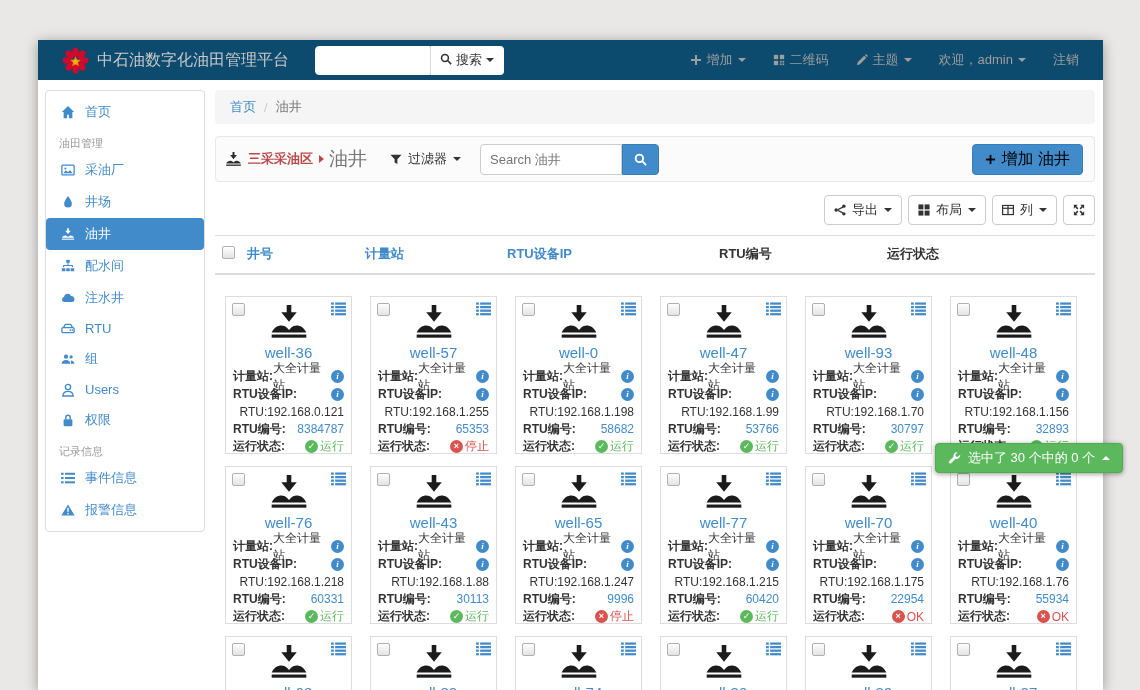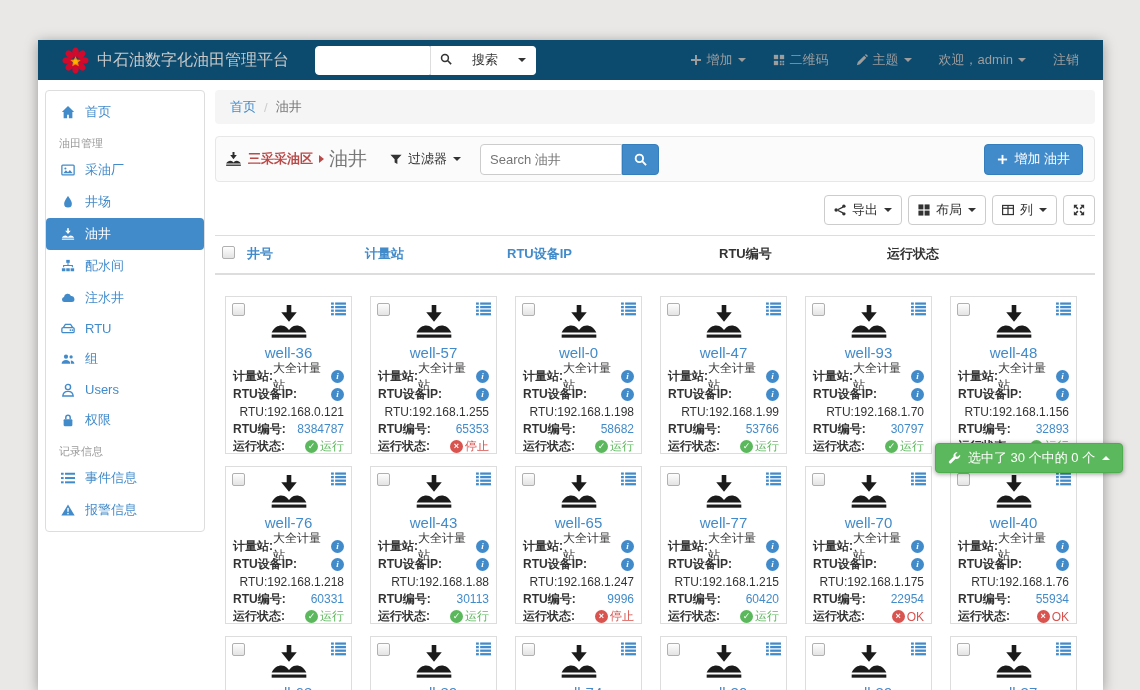--- a/index.html
+++ b/index.html
@@ -7,21 +7,21 @@
   body { background:#eae8e6; font-family:"Liberation Sans","DejaVu Sans",sans-serif; position:relative; }
   .app { position:absolute; left:38px; top:40px; width:1065px; height:650px; background:#fff; box-shadow:0 2px 12px rgba(0,0,0,.35); }
 
   
   .navbar { height:40px; background:#0c4a6e; display:flex; align-items:center; padding:0 24px; }
   .brand { display:flex; align-items:center; gap:8px; }
   .brand svg { width:27px; height:27px; display:block; }
   .brand-title { color:#c9c9c9; font-size:16px; white-space:nowrap; }
   .nav-search { display:flex; margin-left:26px; }
   .nav-search input { width:115px; height:29px; border:1px solid #fff; border-radius:4px 0 0 4px; padding:0 8px; font-size:13px; outline:none; }
-  .nav-search .sbtn { height:29px; background:#fff; border:1px solid #fff; border-left:1px solid #ddd; border-radius:0 4px 4px 0; padding:0 9px; font-size:13px; color:#333; display:flex; align-items:center; gap:20px; cursor:pointer; }
+  .nav-search .sbtn { height:29px; background:#fff; border:1px solid #fff; border-left:1px solid #ddd; border-radius:0 4px 4px 0; padding:0 9px; font-size:13px; color:#333; display:flex; align-items:center; gap:4px; cursor:pointer; }
   .nav-menu { margin-left:auto; display:flex; align-items:center; gap:27px; }
   .nav-item { color:#9d9d9d; font-size:13px; display:flex; align-items:center; gap:5px; cursor:pointer; white-space:nowrap; }
   .nav-item .icon svg { width:12px; height:12px; display:block; }
 
   
   .caret-d { display:inline-block; width:0; height:0; border-left:4px solid transparent; border-right:4px solid transparent; border-top:4px solid currentColor; vertical-align:middle; }
   .caret-u { display:inline-block; width:0; height:0; border-left:4px solid transparent; border-right:4px solid transparent; border-bottom:4px solid currentColor; vertical-align:middle; }
   .caret-r { display:inline-block; width:0; height:0; border-top:4px solid transparent; border-bottom:4px solid transparent; border-left:5px solid currentColor; vertical-align:middle; }
 
   
@@ -42,21 +42,21 @@
   .panel-toolbar { border:1px solid #e7e7e7; background:#fbfbfb; border-radius:4px; height:46px; display:flex; align-items:center; padding:0 9px; margin-bottom:13px; }
   .region { display:flex; align-items:center; gap:6px; color:#b94a48; font-weight:bold; font-size:13px; }
   .region .icon svg { width:17px; height:14px; color:#2b2b2b; display:block; }
   .entity-title { color:#777; font-size:19px; margin-left:5px; }
   .filter-btn { margin-left:23px; display:flex; align-items:center; gap:6px; color:#333; font-size:13px; cursor:pointer; }
   .filter-btn .icon svg { width:12px; height:11px; display:block; }
   .search-group { display:flex; margin-left:19px; }
   .search-group input { width:142px; height:31px; border:1px solid #ccc; border-radius:4px 0 0 4px; padding:0 9px; font-size:13px; color:#555; outline:none; }
   .search-group .go { width:37px; height:31px; background:#428bca; border:1px solid #357ebd; border-radius:0 4px 4px 0; color:#fff; display:flex; align-items:center; justify-content:center; cursor:pointer; }
   .search-group .go svg { width:13px; height:13px; }
-  .add-btn { margin-left:auto; margin-right:2px; background:#428bca; border:1px solid #357ebd; color:#ffffff; border-radius:4px; height:31px; padding:0 12px; font-size:13px; display:flex; align-items:center; gap:6px; cursor:pointer;text-align:center; }
+  .add-btn { margin-left:auto; margin-right:2px; background:#428bca; border:1px solid #357ebd; color:#000000; border-radius:4px; height:31px; padding:0 12px; font-size:16px; display:flex; align-items:center; gap:6px; cursor:pointer;text-align:center; }
   .add-btn .icon svg { width:11px; height:11px; display:block; }
 
   .list-row { display:flex; align-items:center; margin-bottom:10px; }
   .pager { display:flex; }
   .pg { border:1px solid #ddd; background:#fff; padding:5px 10px; font-size:13px; color:#428bca; margin-left:-1px; cursor:pointer; white-space:nowrap; }
   .pg:first-child { margin-left:0; border-radius:4px 0 0 4px; }
   .pg:last-child { border-radius:0 4px 4px 0; }
   .pg.act { color:#333; font-weight:bold; cursor:default; }
   .pg .grn { color:#5cb85c; font-weight:normal; }
   .pg-count { color:#333; cursor:default; }

